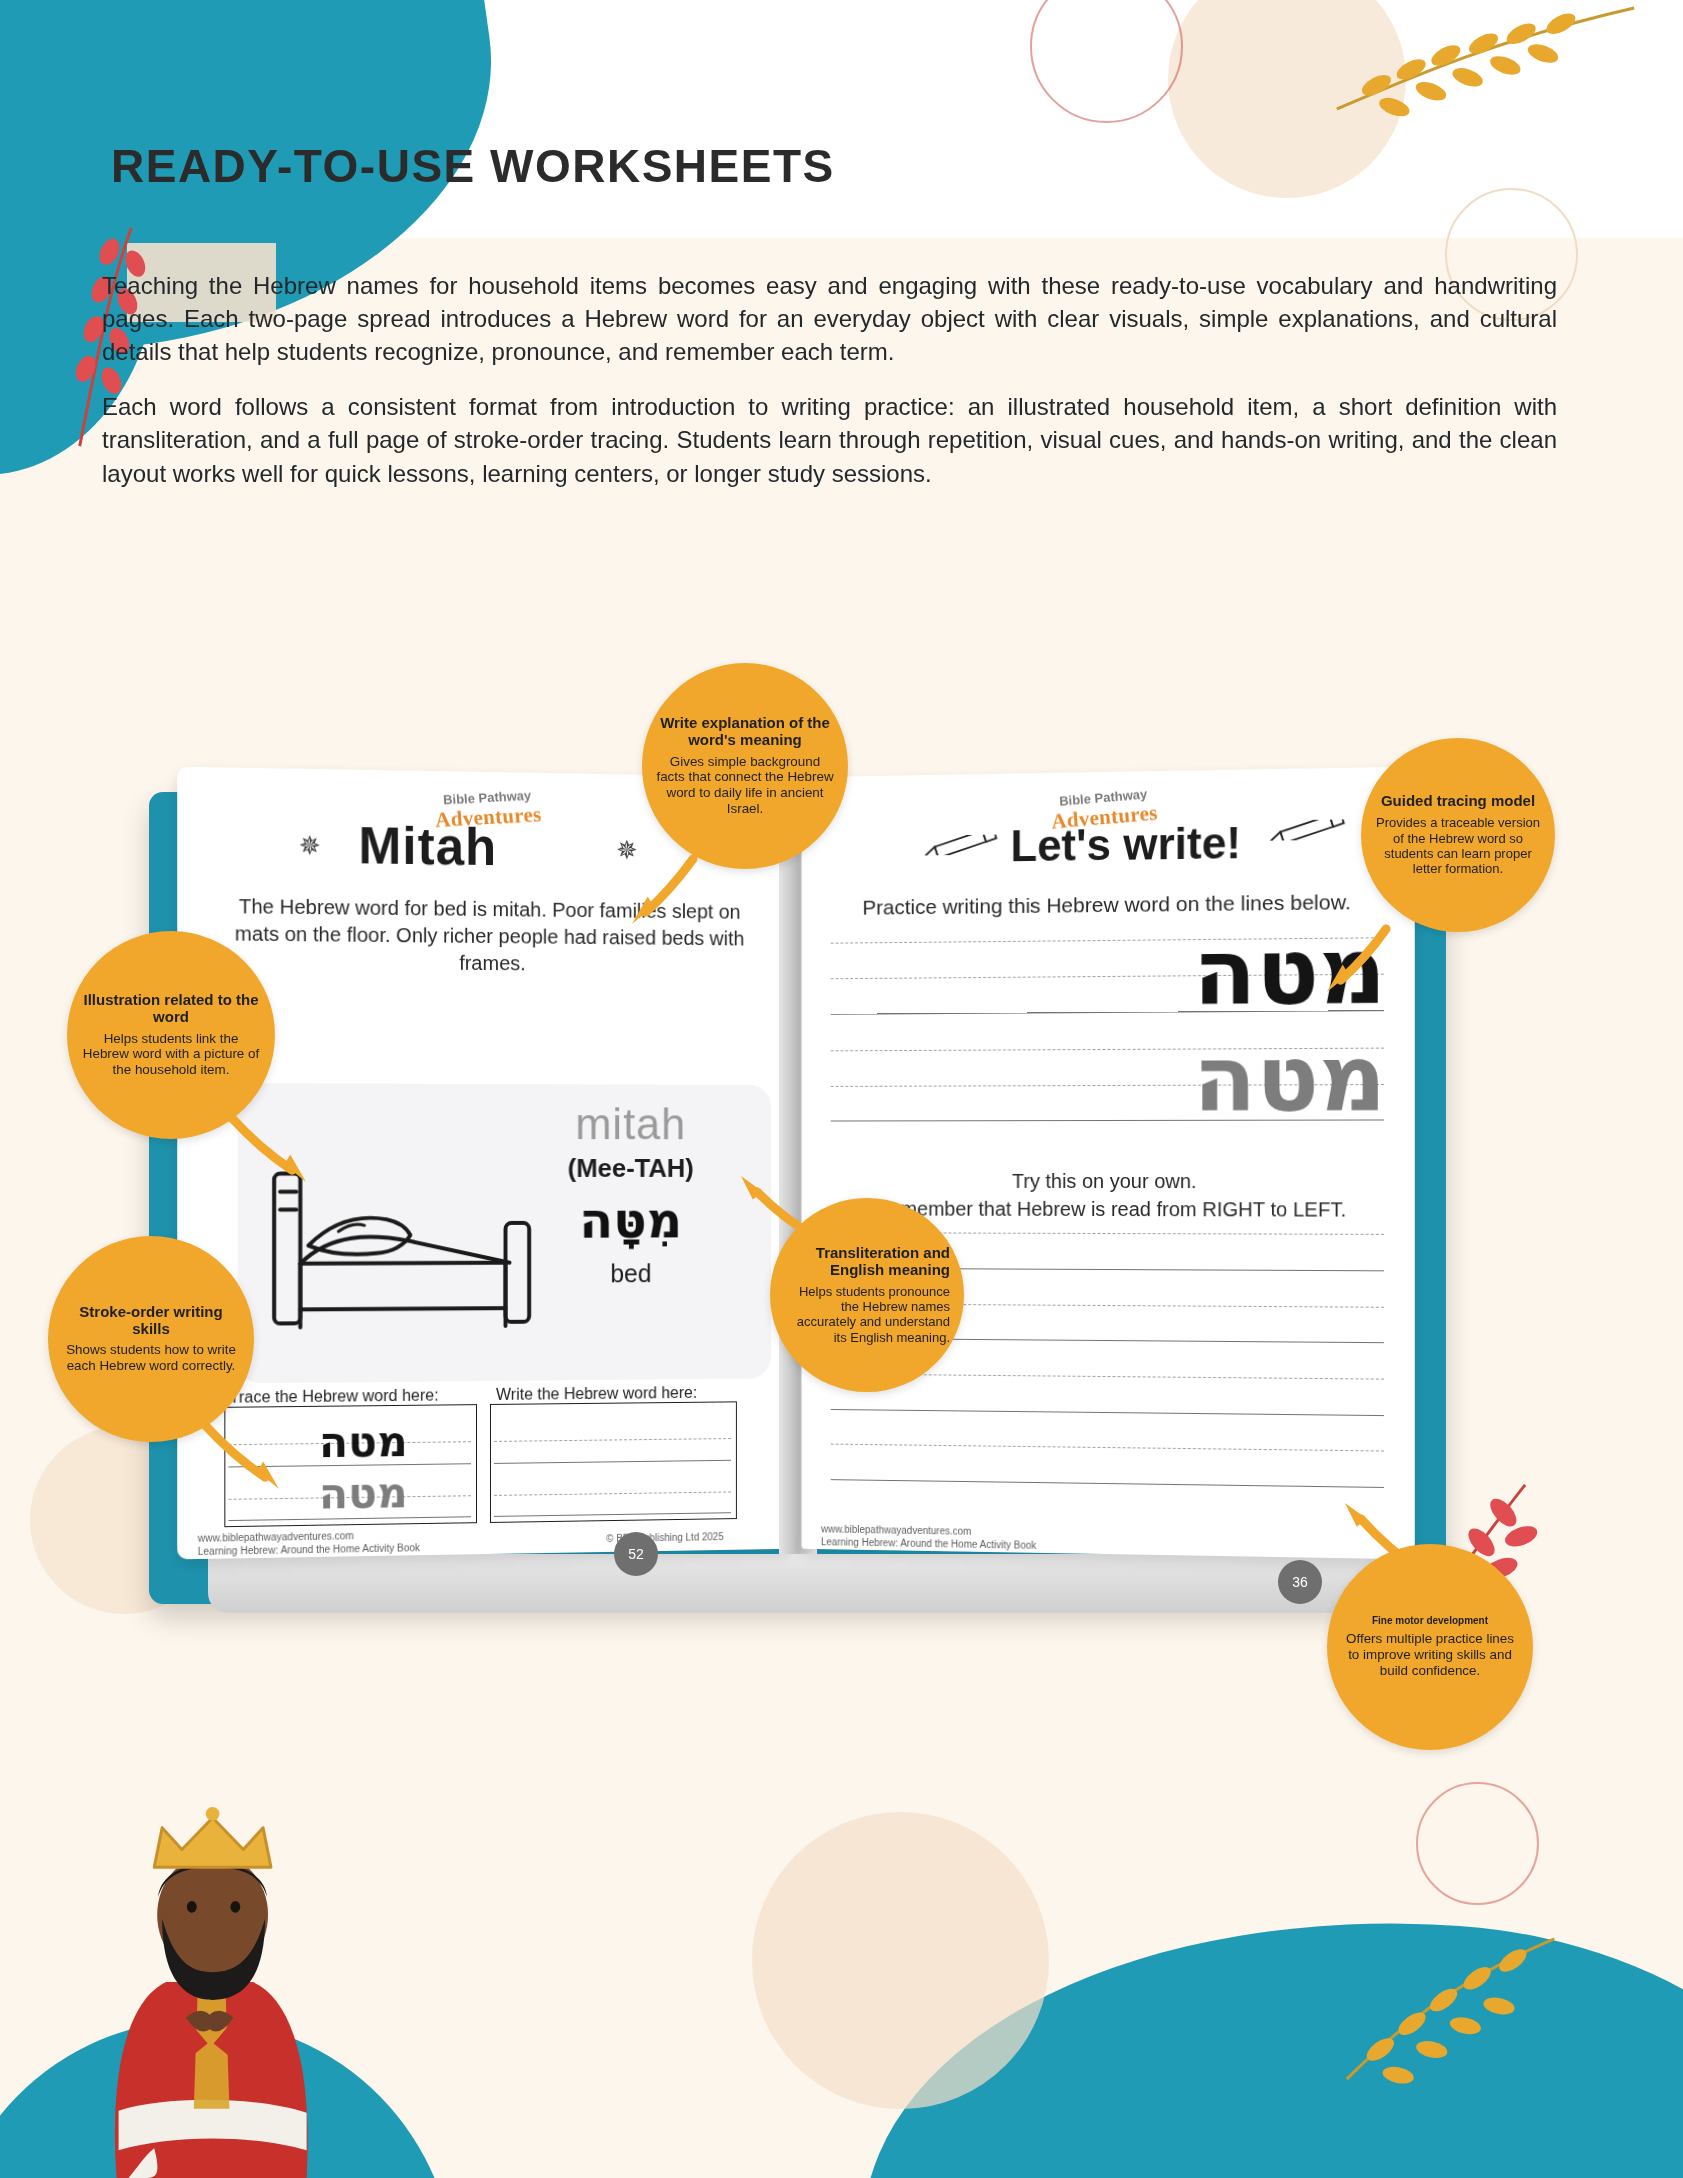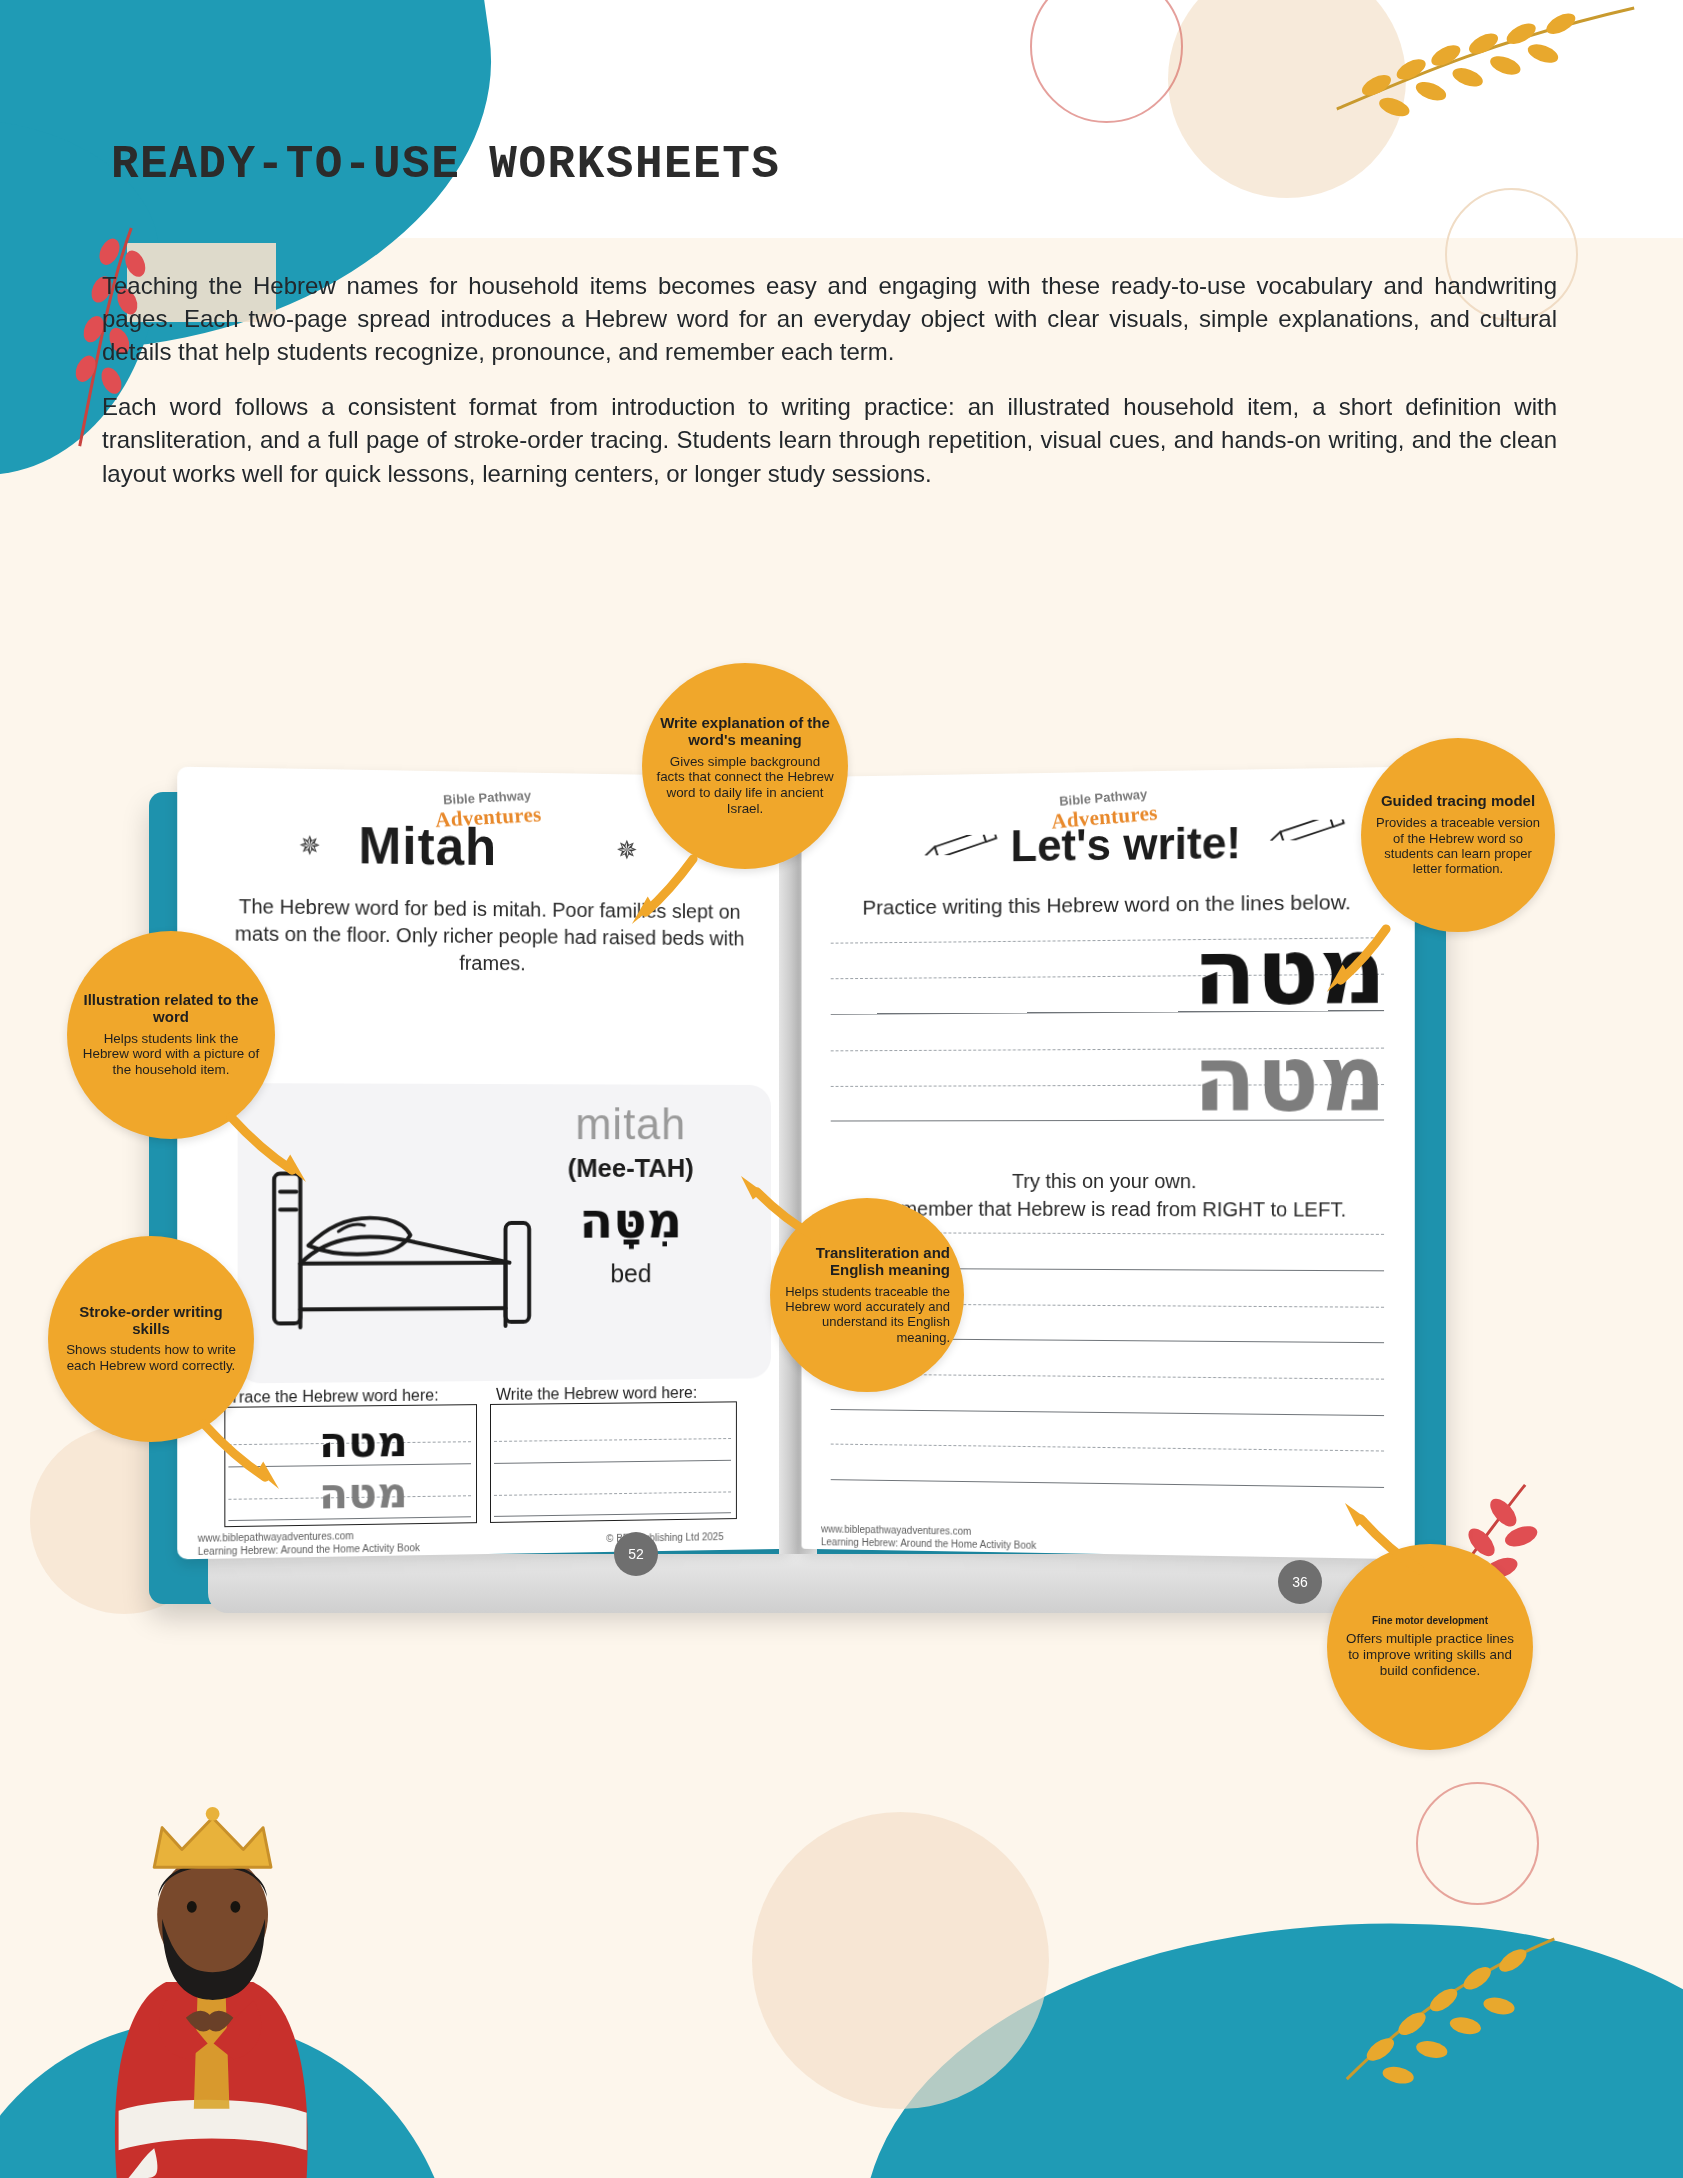--- a/index.html
+++ b/index.html
@@ -86,21 +86,21 @@
     width: 129px; height: 129px; border-radius: 50%;
     border: 2px solid #f0dcc5;
   }
 
   .leaf-sprig { position: absolute; }
 
   
   .page-title {
     position: absolute;
     left: 111px; top: 139px;
-    font-family: Liberation Mono, monospace;
+    font-family: Liberation Sans, sans-serif;
     font-weight: bold;
     font-size: 46px;
     letter-spacing: 1.5px;
     color: #2b2b2b;
   }
 
   .intro-block {
     position: absolute;
     left: 102px; top: 269px;
     width: 1455px;
@@ -591,21 +591,21 @@
   <div class="c-title" style="font-size:15px;">Stroke-order writing skills</div>
   <div class="c-body">Shows students how to write each Hebrew word correctly.</div>
 </div>
 <svg class="arrow" style="left:196px; top:1416px; width:91px; height:79px;" viewBox="0 0 92 80">
   <path d="M8 8 C28 30 46 46 70 62" stroke="#f0a72b" stroke-width="9" fill="none" stroke-linecap="round"></path>
   <polygon points="84,74 62,56 68,46" fill="#f0a72b"></polygon>
 </svg>
 
 <div class="callout" style="left:770px; top:1198px; width:194px; height:194px; font-size:13px;text-align:right;">
   <div class="c-title" style="font-size:15px;">Transliteration and English meaning</div>
-  <div class="c-body">Helps students traceable the Hebrew word accurately and understand its English meaning.</div>
+  <div class="c-body">Helps students pronounce the Hebrew names accurately and understand its English meaning.</div>
 </div>
 <svg class="arrow" style="left:733px; top:1168px; width:91px; height:79px;" viewBox="0 0 92 80">
   <path d="M84 70 C62 58 44 44 24 24" stroke="#f0a72b" stroke-width="9" fill="none" stroke-linecap="round"></path>
   <polygon points="8,8 30,24 20,32" fill="#f0a72b"></polygon>
 </svg>
 
 <div class="callout" style="left:1327px; top:1544px; width:206px; height:206px; font-size:13.4px;">
   <div class="c-title" style="font-size:10px;text-align:right;">Fine motor development</div>
   <div class="c-body">Offers multiple practice lines to improve writing skills and build confidence.</div>
 </div>

